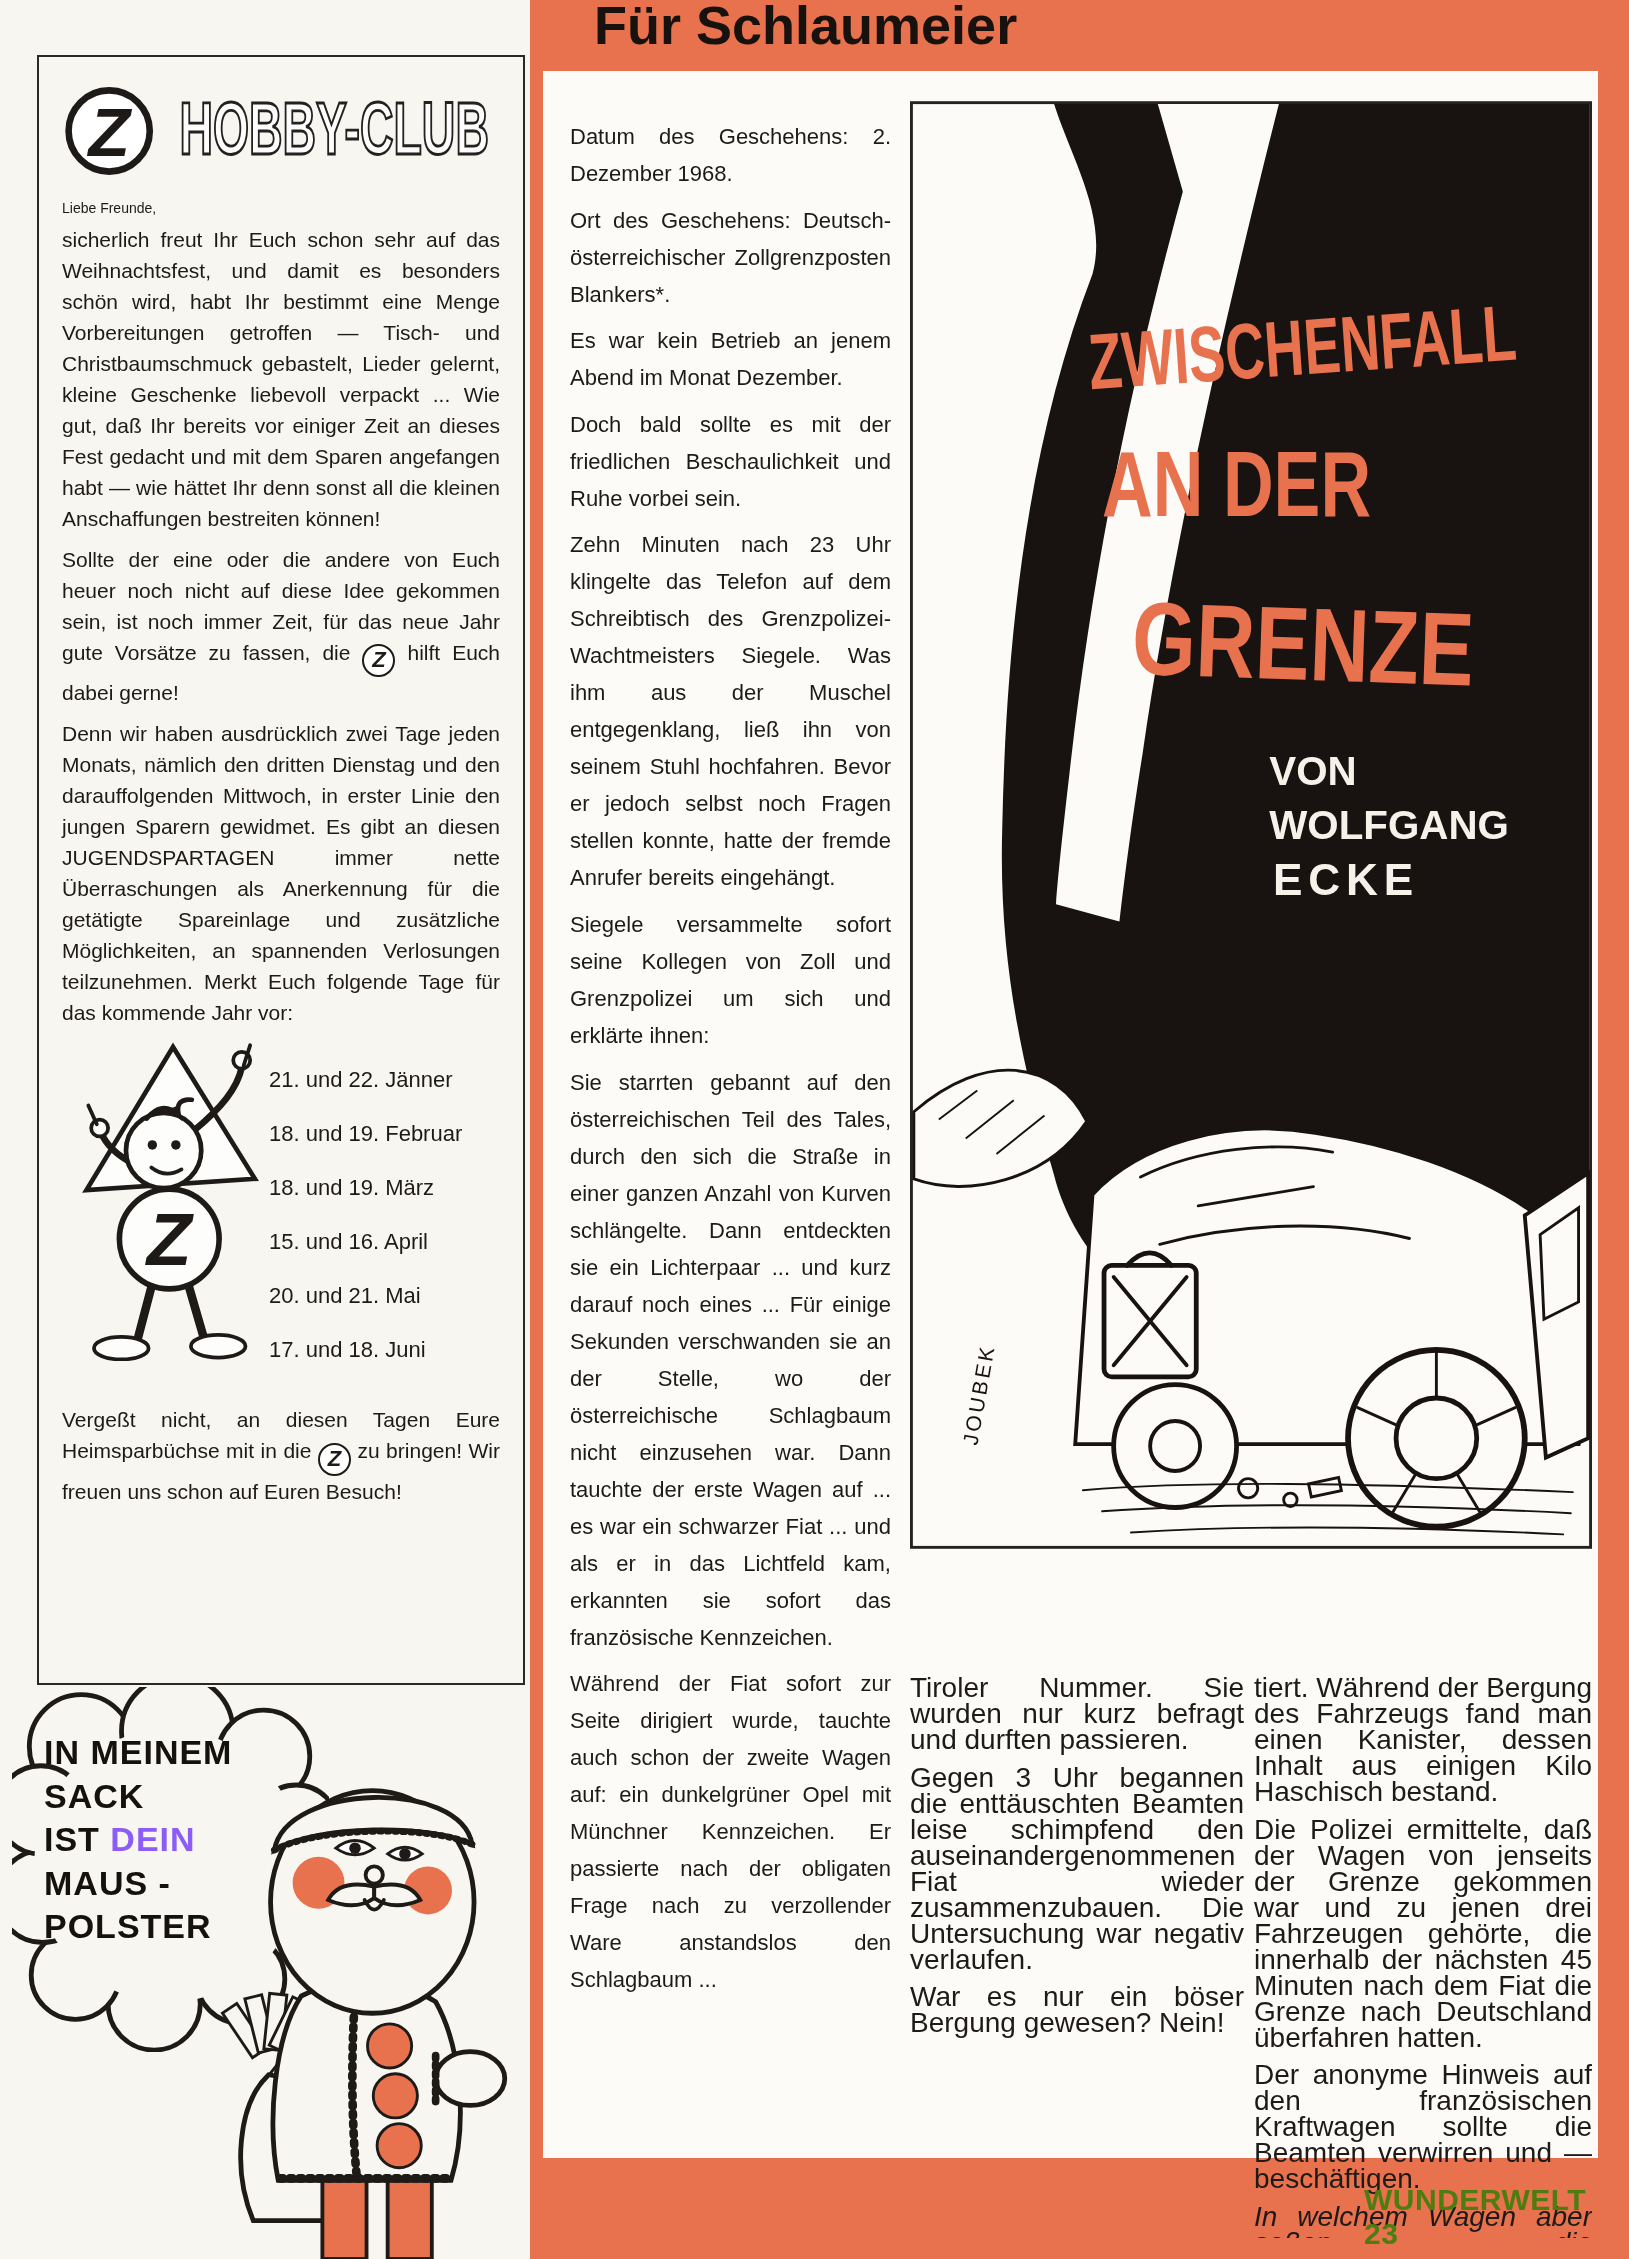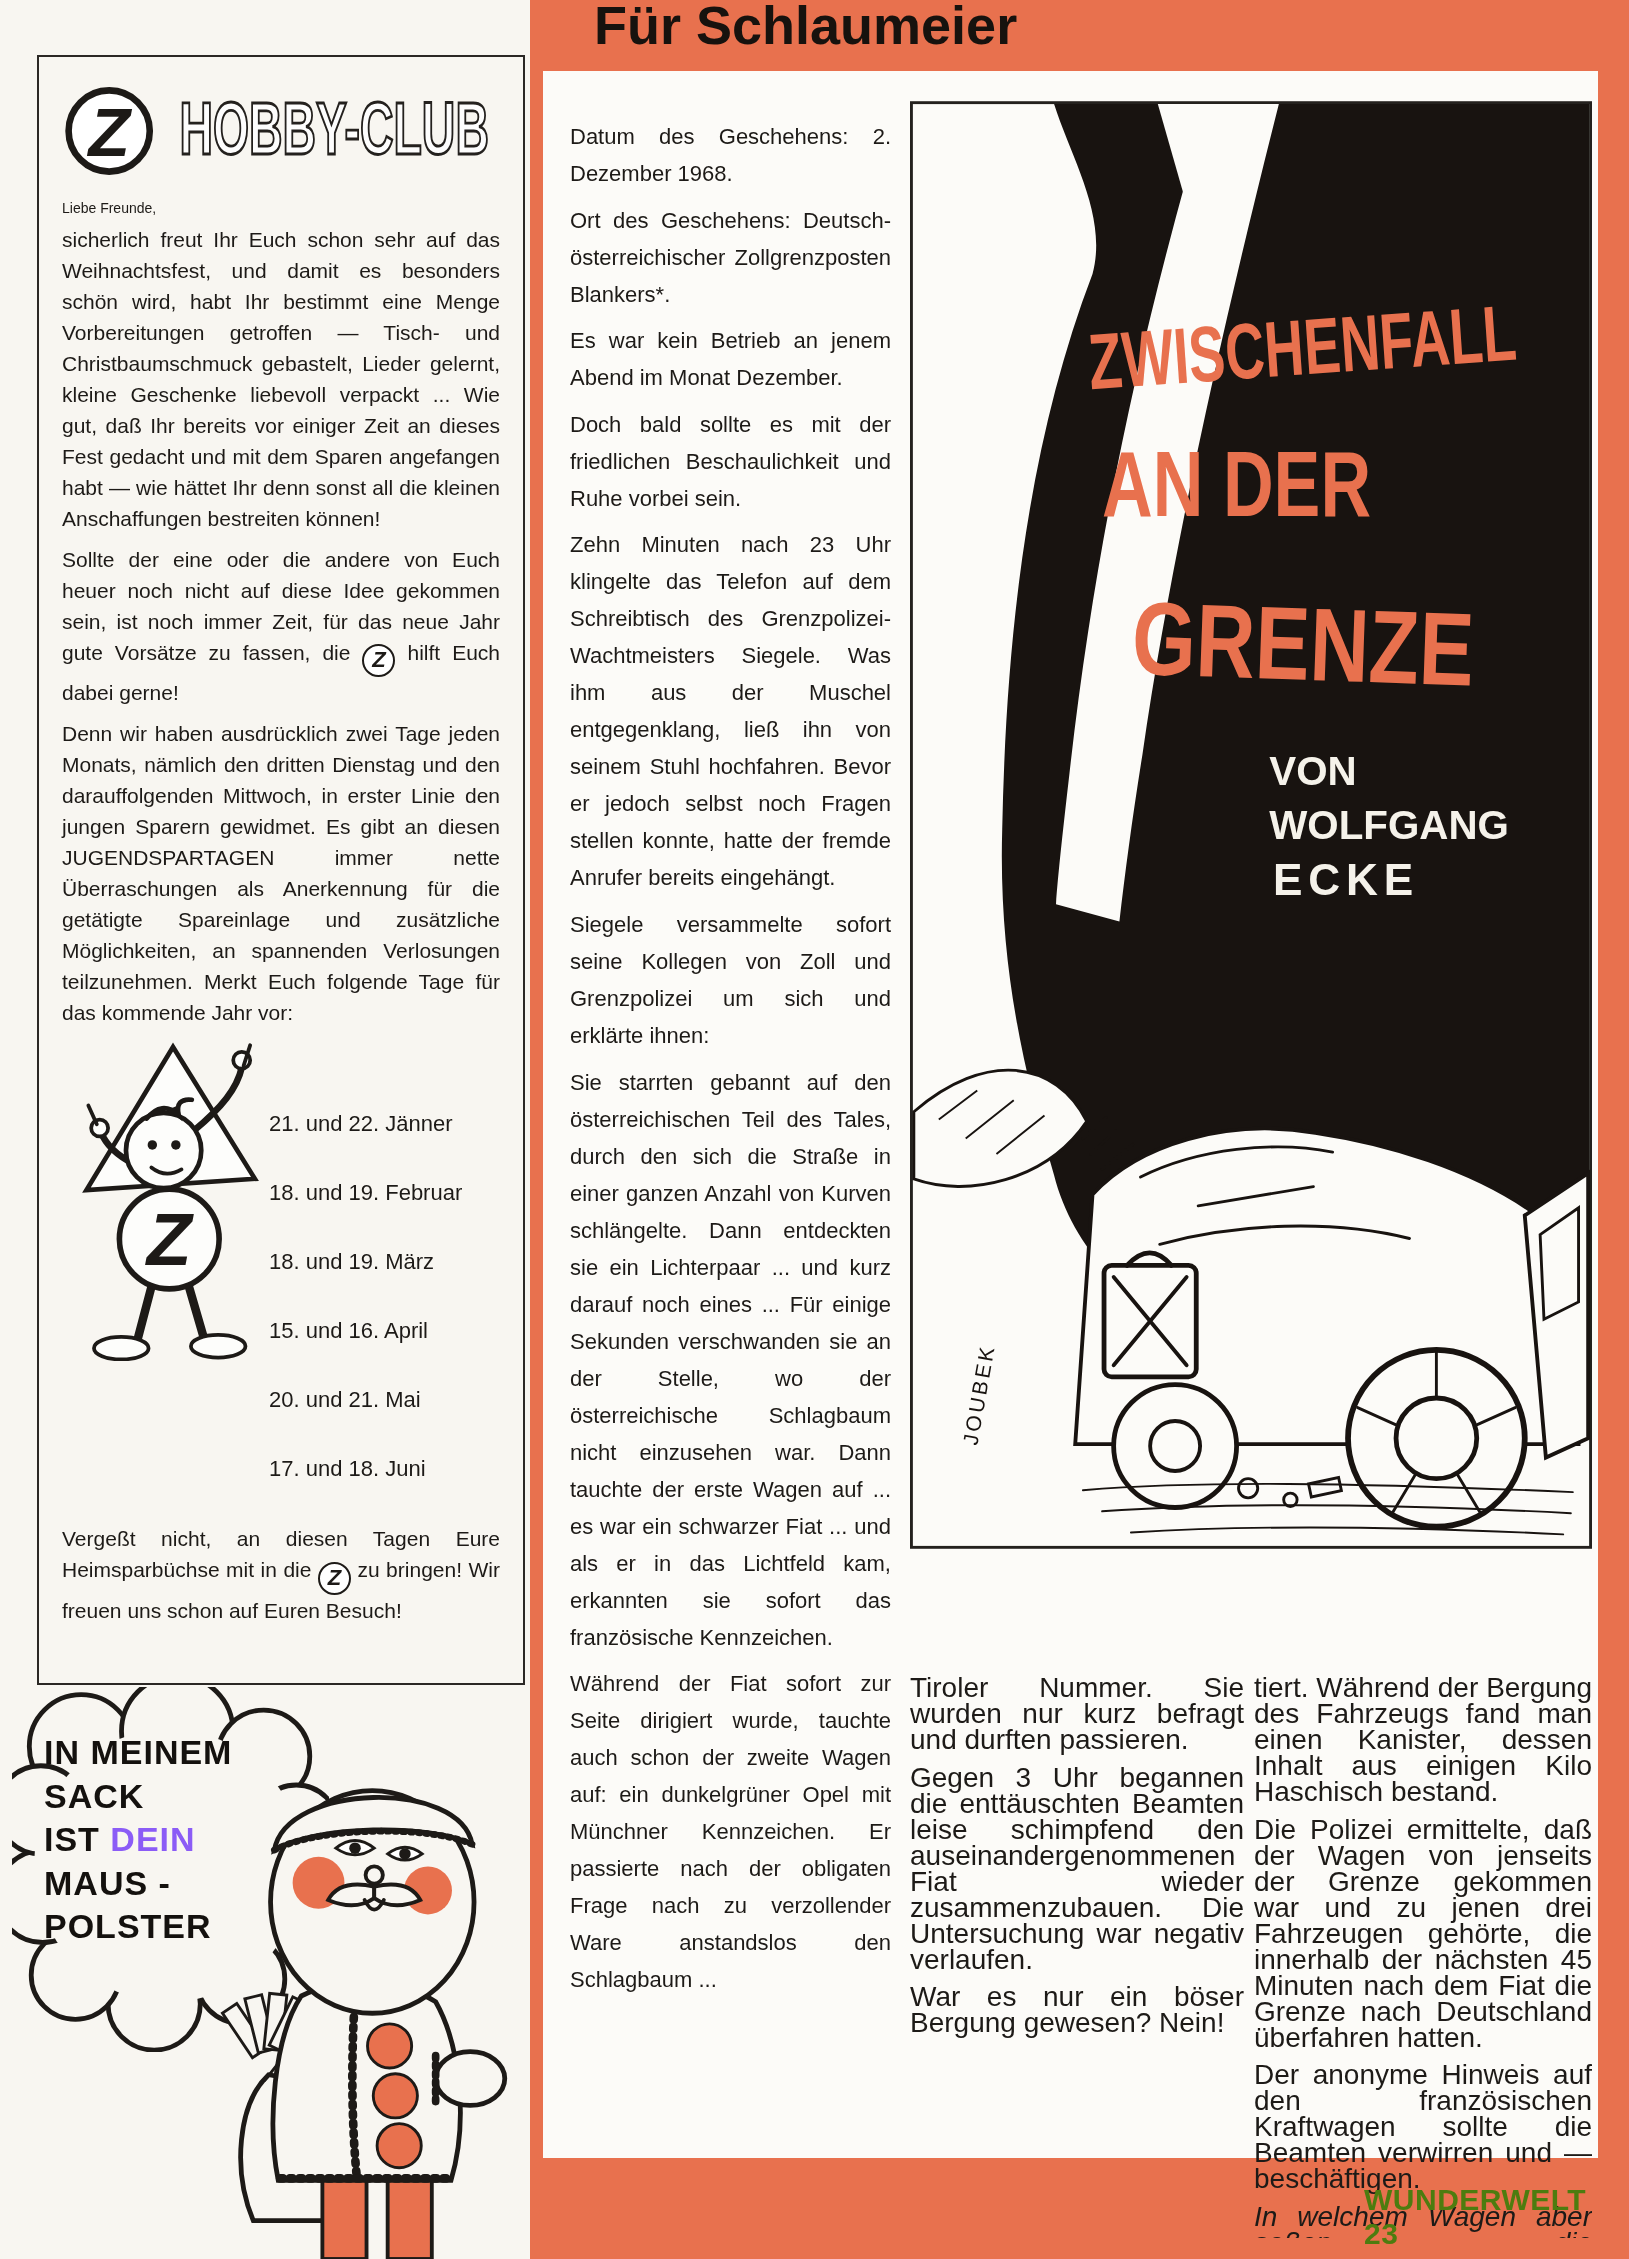--- a/index.html
+++ b/index.html
@@ -29,21 +29,21 @@
   .jpara{font-size:21px;line-height:31px;text-align:justify;margin:0 0 9.6px 0;}
   .salut{font-size:14px;line-height:31px;margin:0;}
   .zinline{
     display:inline-block;width:29px;height:29px;border:2.9px solid #1d1a17;border-radius:50%;
     text-align:center;vertical-align:-7.7px;font-weight:900;font-style:italic;font-size:22px;line-height:27px;
     background:#fff;
   }
   .dates-row{display:flex;margin:3.8px 0 13.4px 0;}
   .mascot-wrap{width:207px;flex:0 0 auto;}
   .dates-list{flex:1;padding-top:29px;}
-  .date-item{font-size:22px;line-height:25px;margin-bottom:29px;white-space:nowrap;margin-top:44px;}
+  .date-item{font-size:22px;line-height:25px;margin-bottom:29px;white-space:nowrap;}
   
   .bubble-wrap{position:absolute;left:11.5px;top:1687px;width:317px;height:365px;}
   .bubble-text{
     position:absolute;left:44px;top:1731px;width:259px;
     font-size:34px;font-weight:700;letter-spacing:1px;line-height:1.28;color:#14110e;
   }
   .bubble-text .accent{color:#8b5cf6;}
   .santa-wrap{position:absolute;left:209px;top:1756px;width:317px;height:503px;}
   
   .story-col{

